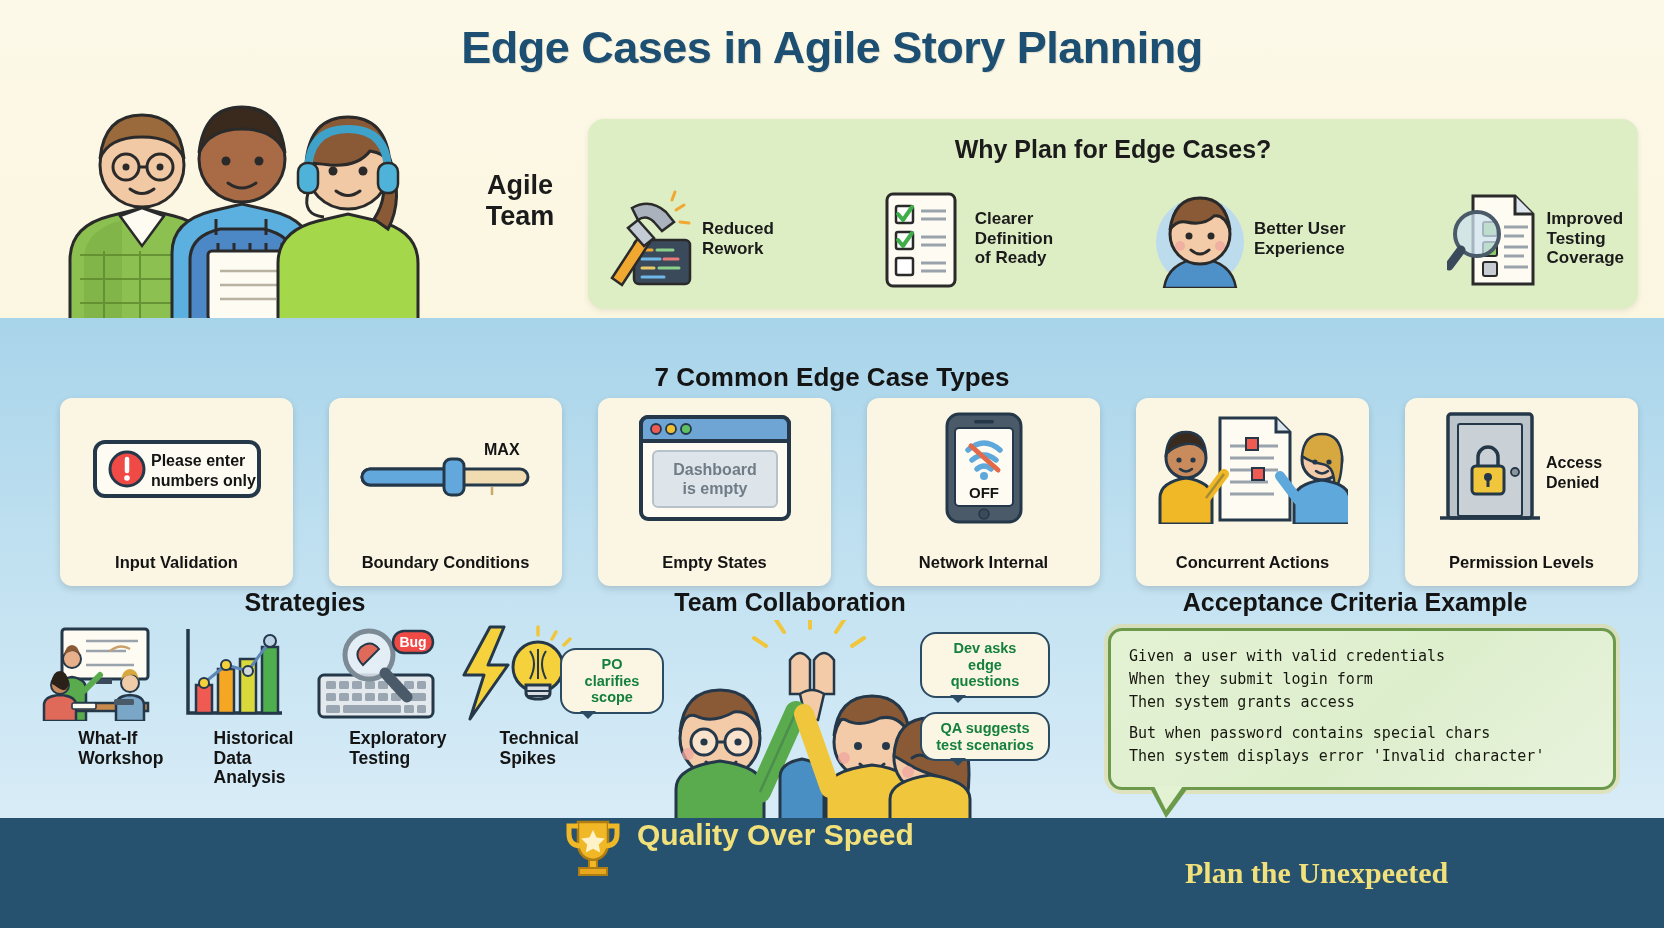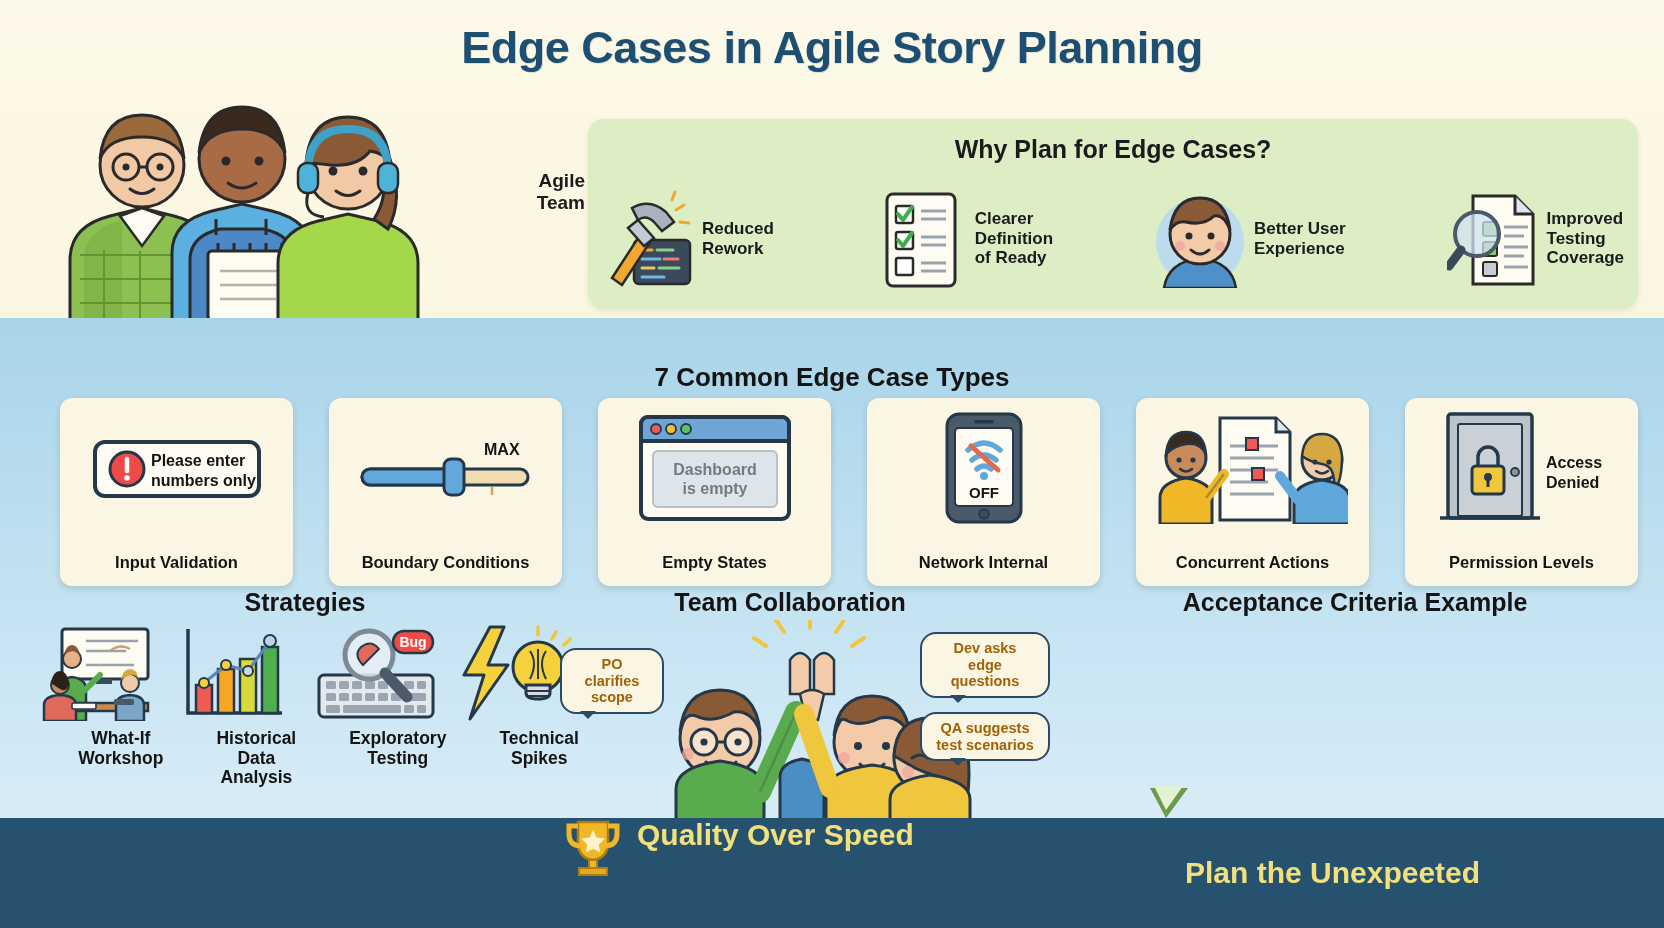--- a/index.html
+++ b/index.html
@@ -21,22 +21,22 @@
     text-align: center;
     font-size: 45px; font-weight: bold; letter-spacing: -0.5px;
     color: #1d4f72;
     text-shadow: 1px 1px 0 rgba(0,0,0,.10);
   }
 
   
   .team-art { position: absolute; left: 40px; top: 55px; width: 420px; height: 265px; }
   .team-label {
     position: absolute; left: 455px; top: 170px; width: 130px;
-    font-size: 19px; font-weight: bold; color: #1b1b1b; line-height: 1.14;
-    text-align: right;
+    font-size: 27px; font-weight: bold; color: #1b1b1b; line-height: 1.14;
+    text-align: center;
   }
 
   
   .why-panel {
     position: absolute; left: 588px; top: 110px; width: 1050px; height: 190px;
     background: #ddedc4; border-radius: 16px;
     box-shadow: 0 2px 6px rgba(0,0,0,.08);
     margin-top: 9px;
   }
   .why-title {
@@ -79,27 +79,27 @@
   
   #strategies-title { left: 30px; top: 588px; width: 550px; font-size: 25px; }
   #collab-title     { left: 560px; top: 588px; width: 460px; font-size: 25px; }
   #criteria-title   { left: 1075px; top: 588px; width: 560px; font-size: 25px; }
 
   .strategies { position: absolute; left: 34px; top: 625px; width: 548px; height: 170px;
                 display: flex; gap: 6px; }
   .strat { flex: 1 1 0; display: flex; flex-direction: column; align-items: center; }
   .strat-art { height: 96px; display: flex; align-items: flex-end; justify-content: center; }
   .strat-label { margin-top: 8px; font-size: 17.5px; font-weight: bold; color: #141414;
-                 text-align: center; line-height: 1.12; margin-left: 44px; }
+                 text-align: left; line-height: 1.12; margin-left: 44px; }
 
   .collab { position: absolute; left: 552px; top: 620px; width: 520px; height: 205px; }
   .bubble {
     position: absolute; background: #fbf6e3; border: 2px solid #2b4a63;
     border-radius: 16px; padding: 6px 11px;
-    font-size: 14.5px; font-weight: bold; color: #a16207; line-height: 1.15;
+    font-size: 14.5px; font-weight: bold; color: #15803d; line-height: 1.15;
     text-align: center;
   }
   .bubble::after {
     content: ""; position: absolute; width: 0; height: 0;
   }
   #bubble-po  { left: 8px;  top: 28px; width: 104px; }
   #bubble-po::after  { left: 18px; bottom: -15px; border: 8px solid transparent;
                        border-top-color: #2b4a63; }
   #bubble-dev { left: 368px; top: 12px; width: 130px; }
   #bubble-dev::after { left: 28px; bottom: -15px; border: 8px solid transparent;
@@ -136,21 +136,21 @@
     position: absolute; left: 0; top: 818px; width: 1664px; height: 110px;
     background: #27526f;
     display: flex; align-items: center;
   }
   .footer-left {
     position: absolute; left: 565px; top: 0; height: 110px;
     display: flex; gap: 16px;
   }
   .footer-text { font-size: 30px; font-weight: bold; color: #f2e07a; }
   .footer-right { position: absolute; left: 1185px; top: 0; height: 110px;
-                  display: flex; align-items: center; }
+                  display: flex; align-items: center; font-family: Liberation Serif, serif; }
   .trophy { width: 56px; height: 64px; }
 </style>
 </head>
 <body>
 
 <div class="page">
 
   <div class="top-band">
 
     <div class="title">Edge Cases in Agile Story Planning</div>
@@ -618,20 +618,28 @@
       <div>edge questions</div>
     </div>
     <div class="bubble" id="bubble-qa">
       <div>QA suggests</div>
       <div>test scenarios</div>
     </div>
   </div>
 
   <div class="section-title" id="criteria-title">Acceptance Criteria Example</div>
 
+  <div class="criteria-box">
+    <div class="criteria-line">Given a user with valid credentials</div>
+    <div class="criteria-line">When they submit login form</div>
+    <div class="criteria-line">Then system grants access</div>
+    <div class="criteria-gap"></div>
+    <div class="criteria-line">But when password contains special chars</div>
+    <div class="criteria-line">Then system displays error 'Invalid character'</div>
+  </div>
   <div class="criteria-tail"></div>
   <div class="criteria-tail-in"></div>
 
   <div class="footer">
     <div class="footer-left">
       <span class="trophy">
         <svg width="56" height="64" viewBox="0 0 56 64">
           <path d="M13 4 h30 v20 q0 16 -15 18 q-15-2 -15-18 Z" fill="#f0b826" stroke="#b07d12" stroke-width="2.5"></path>
           <path d="M13 8 h-9 v8 q0 11 11 12" fill="none" stroke="#f0b826" stroke-width="5"></path>
           <path d="M43 8 h9 v8 q0 11 -11 12" fill="none" stroke="#f0b826" stroke-width="5"></path>

